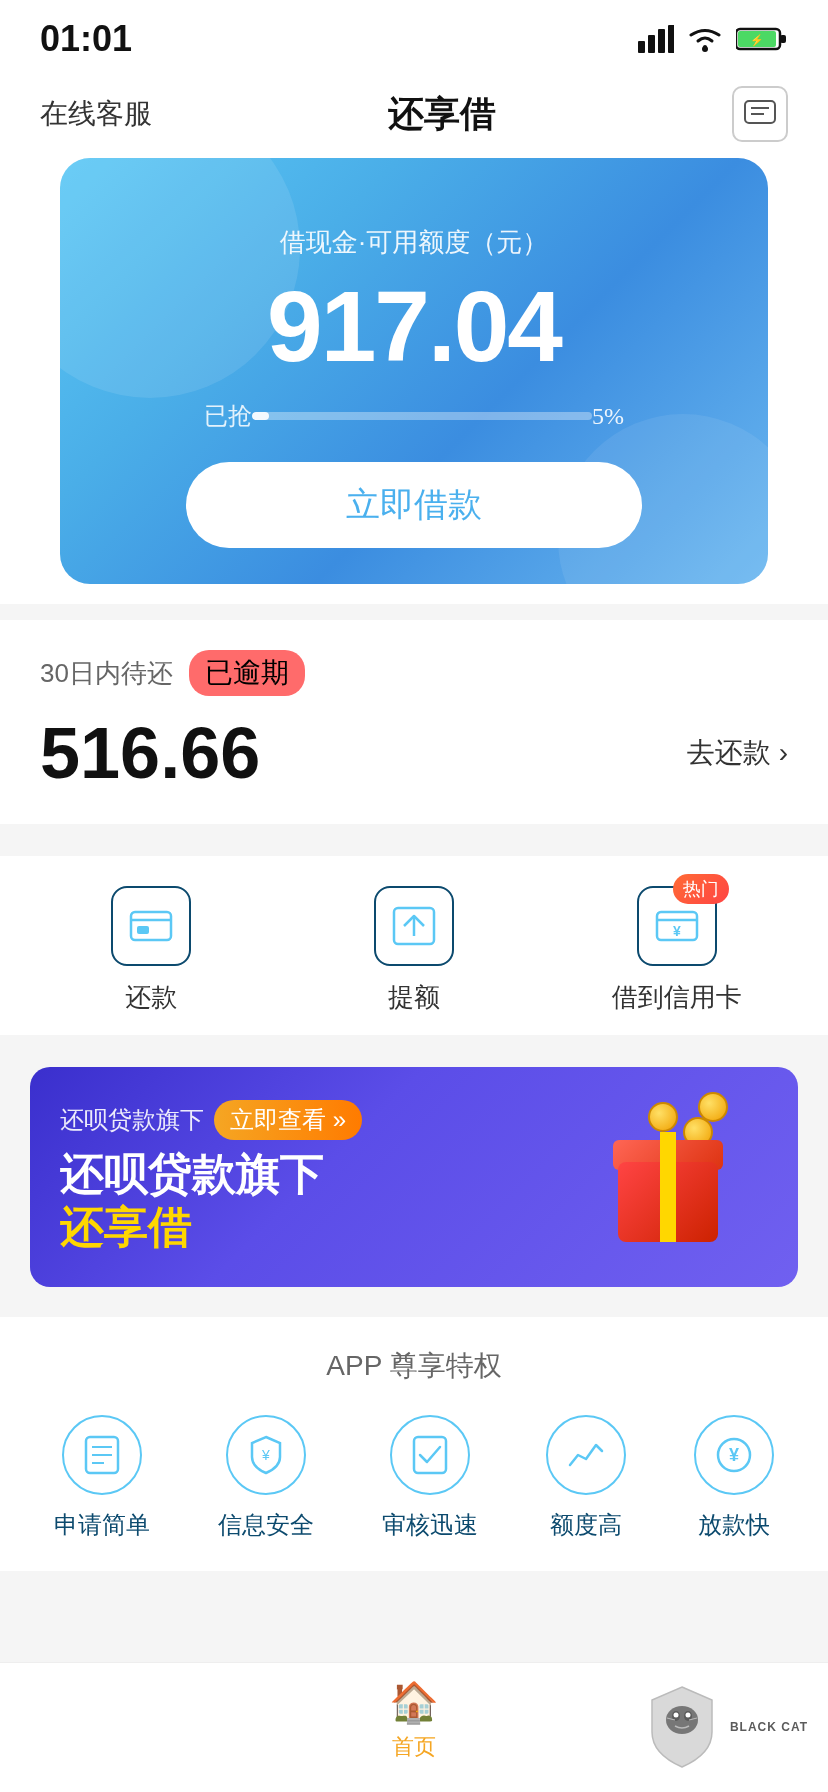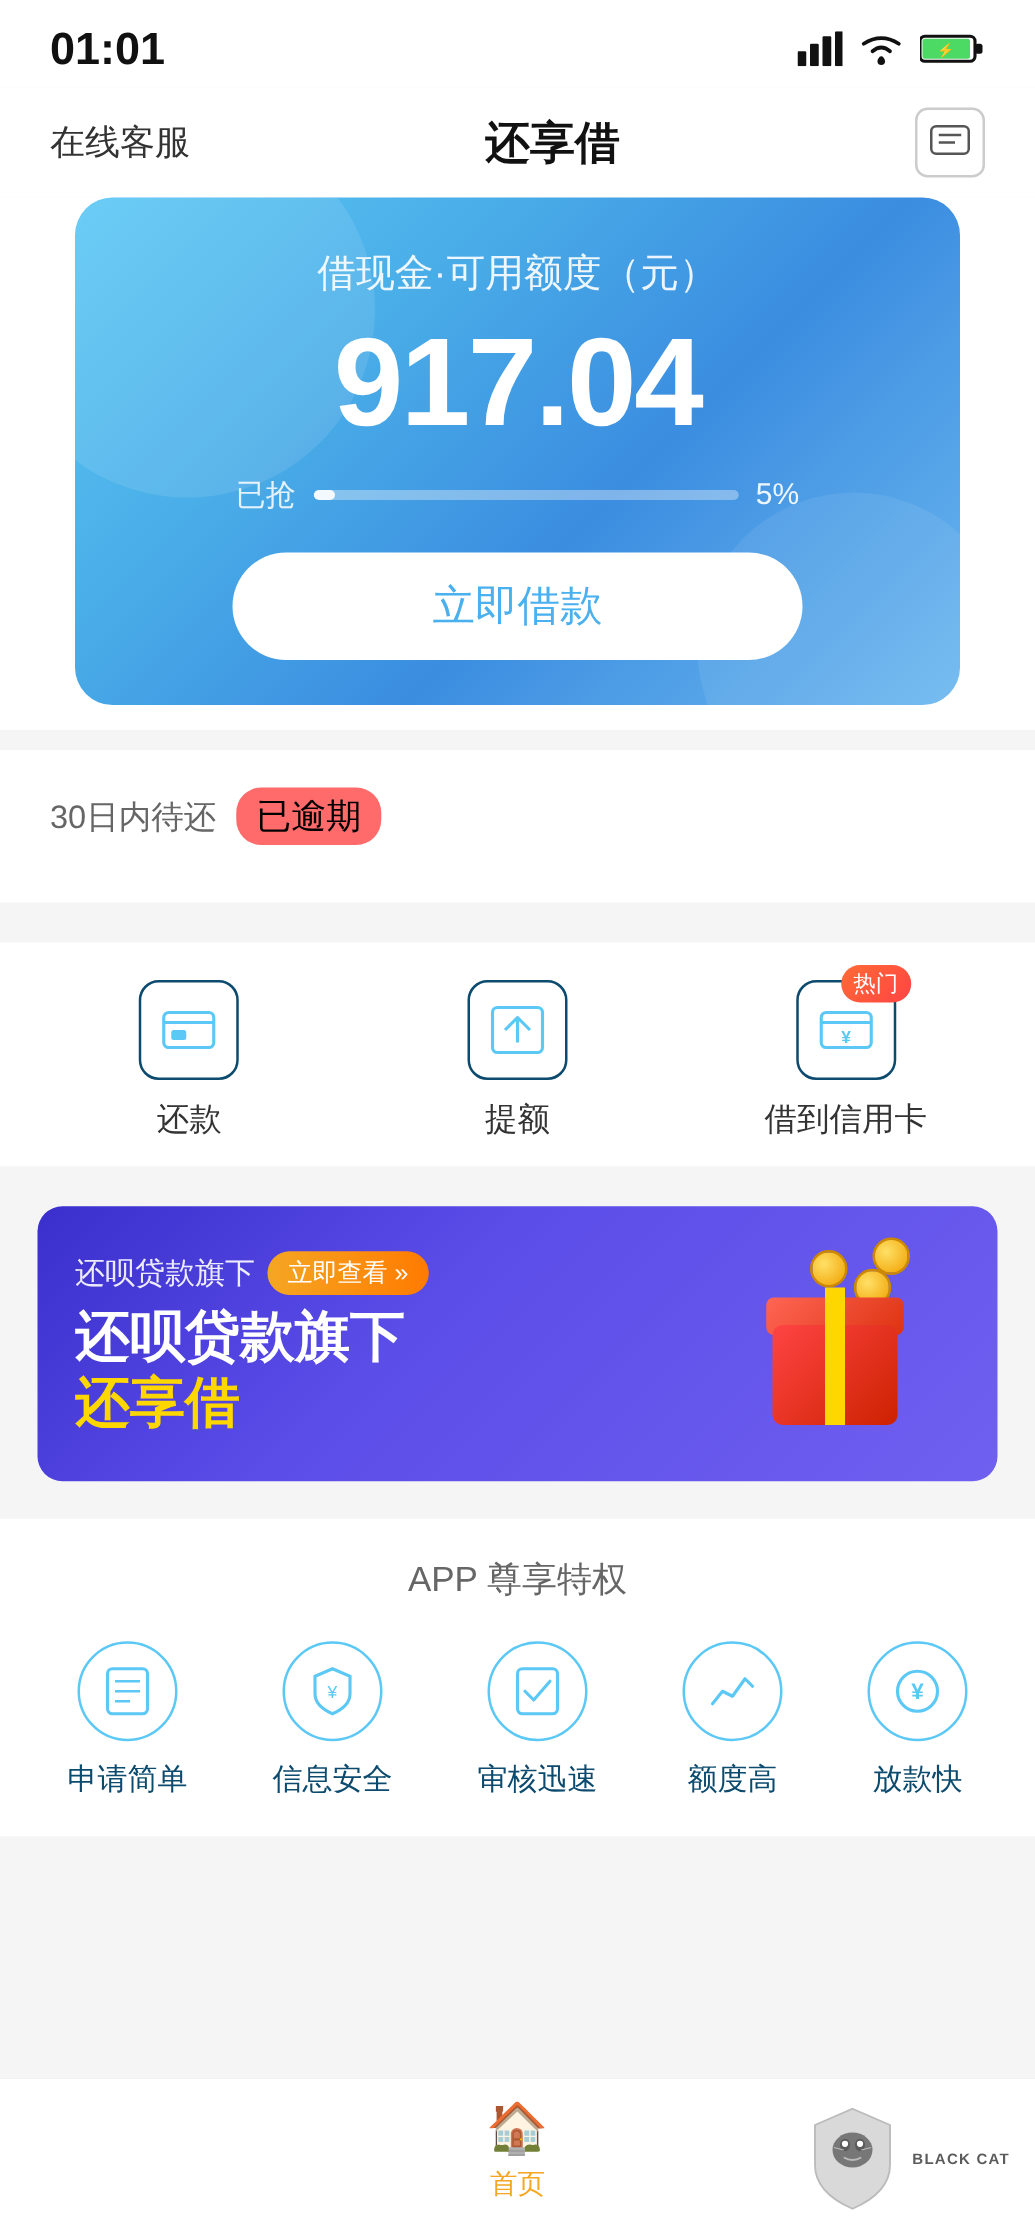--- a/index.html
+++ b/index.html
@@ -83,38 +83,39 @@
       content: '';
       position: absolute;
       bottom: -80px;
       right: -40px;
       width: 250px;
       height: 250px;
       background: rgba(255,255,255,0.08);
       border-radius: 50%;
     }
     .hero-subtitle {
-      font-size: 31px;
+      font-size: 26px;
       color: rgba(255,255,255,0.9);
       margin-bottom: 16px;
+      margin-top: 27px;
     }
     .hero-amount {
       font-size: 100px;
       font-weight: 700;
       color: #fff;
       line-height: 1;
       margin-bottom: 24px;
       letter-spacing: -2px;
     }
     .hero-progress-row {
       display: flex;
       align-items: center;
       justify-content: center;
-      gap: 14px;
       margin-bottom: 30px;
+      font-family: Liberation Serif, serif;
     }
     .progress-label {
       font-size: 24px;
       color: rgba(255,255,255,0.85);
     }
     .progress-bar-wrap {
       flex: 1;
       max-width: 340px;
       height: 8px;
       background: rgba(255,255,255,0.35);
@@ -245,21 +246,21 @@
       font-size: 24px;
       color: rgba(255,255,255,0.9);
       margin-bottom: 8px;
       display: flex;
       align-items: center;
       gap: 10px;
     }
     .banner-check-btn {
       background: linear-gradient(90deg, #f5a623, #ff7b00);
       color: #fff;
-      font-size: 20px;
+      font-size: 24px;
       padding: 4px 16px;
       border-radius: 20px;
       border: none;
     }
     .banner-main-text {
       font-size: 44px;
       font-weight: 700;
       color: #fff;
       line-height: 1.2;
     }
@@ -468,20 +469,27 @@
     <button class="borrow-btn">立即借款</button>
   </div>
 </div>
 
 <div class="gap-section"></div>
 
 <div class="repay-card">
   <div class="repay-header">
     <span class="repay-label">30日内待还</span>
     <span class="overdue-badge">已逾期</span>
+  </div>
+  <div class="repay-row">
+    <span class="repay-amount">516.66</span>
+    <div class="repay-action">
+      <span>去还款</span>
+      <span>›</span>
+    </div>
   </div>
 </div>
 
 <div class="gap-section"></div>
 
 <div class="quick-actions">
 
   <div class="action-item">
     <div class="action-icon-wrap">
       <svg width="44" height="36" viewBox="0 0 44 36">

